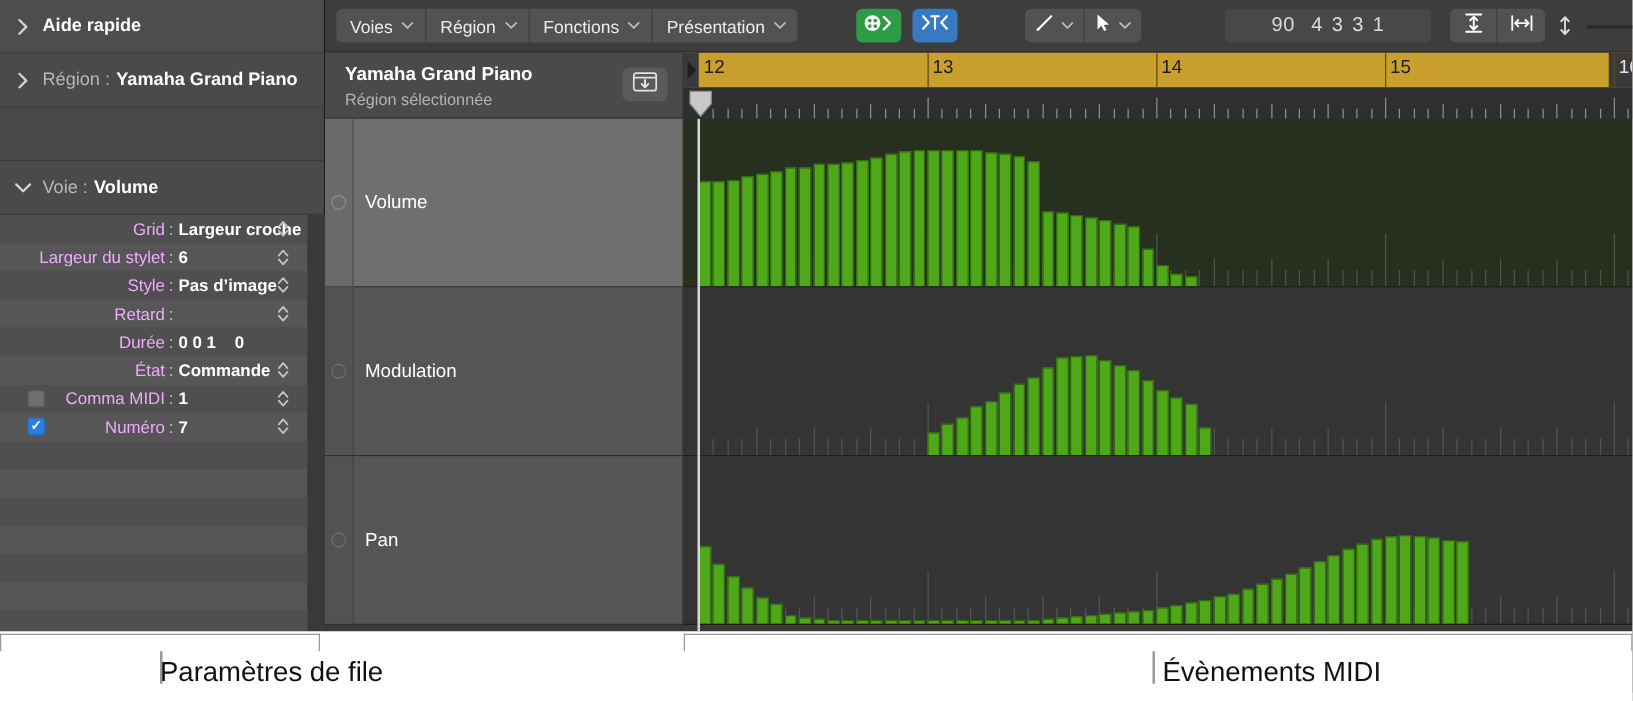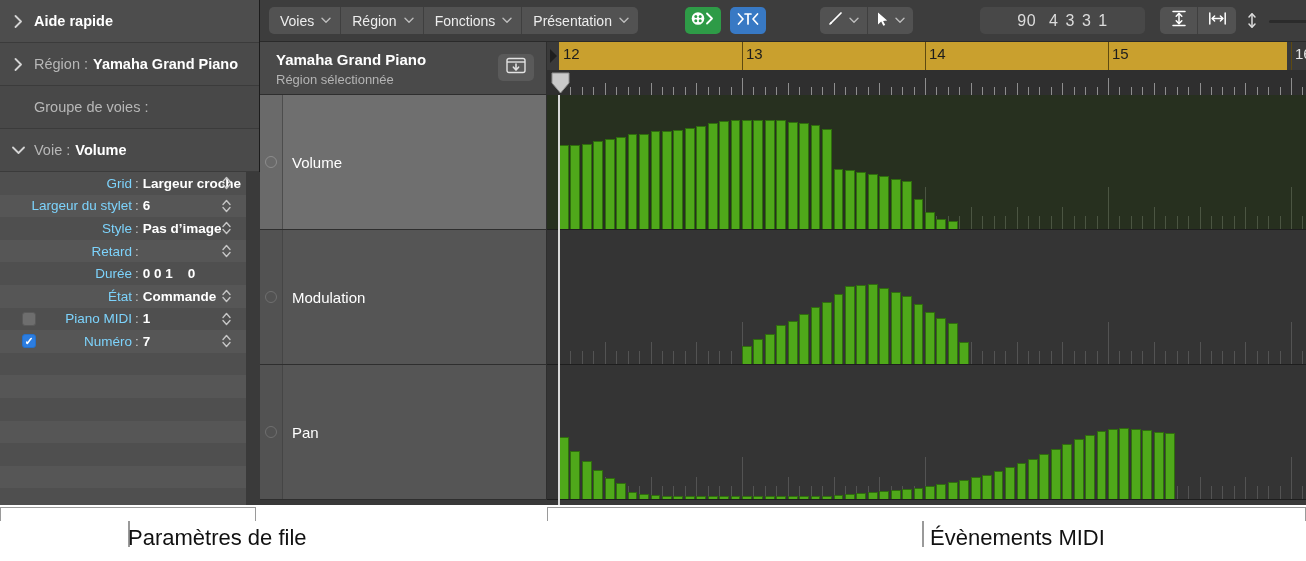--- a/index.html
+++ b/index.html
@@ -67,21 +67,21 @@
     position:absolute; left:22px; top:50%; transform:translateY(-50%);
     width:14px; height:14px; border-radius:3px;
   }
   .p-check.off { background:#6e6e6e; border:1px solid #5a5a5a; }
   .p-check.on  { background:#2c7de0; border:1px solid #2570c9; }
   .p-check.on:after{
     content:"✓"; color:#fff; font-size:11px; line-height:12px;
     display:block; text-align:center; font-weight:700;
   }
   .p-name {
-    width:132px; text-align:right; color:#7dd3fc;
+    width:132px; text-align:right; color:#f0abfc;
     white-space:nowrap; overflow:hidden;
   }
   .p-colon { color:#c9c9c9; margin:0 4px 0 3px; }
   .p-val { color:#ffffff; font-weight:700; white-space:nowrap; }
   .stepper {
     position:absolute; right:14px; top:50%; transform:translateY(-50%);
     width:11px; height:15px; color:#c4c4c4;
   }
   .stepper svg{display:block;}
 
@@ -295,21 +295,20 @@
         <svg width="9" height="13" viewBox="0 0 9 13">
             <path d="M1.5 1 L7 6.5 L1.5 12" fill="none" stroke="#d4d4d4" stroke-width="1.8" stroke-linecap="round" stroke-linejoin="round"></path>
           </svg>
       </span>
       <span class="insp-label">Région :</span>
       <span class="insp-value">Yamaha Grand Piano</span>
     </div>
 
     <div class="insp-row r3">
       <span class="disc"></span>
-      <span class="insp-label">Groupe de voies :</span>
     </div>
 
     <div class="insp-row r4">
       <span class="disc">
         <svg width="13" height="9" viewBox="0 0 13 9">
             <path d="M1 1.5 L6.5 7 L12 1.5" fill="none" stroke="#d4d4d4" stroke-width="1.8" stroke-linecap="round" stroke-linejoin="round"></path>
           </svg>
       </span>
       <span class="insp-label">Voie :</span>
       <span class="insp-value">Volume</span>
@@ -371,21 +370,21 @@
           <span class="p-val">Commande</span>
           <span class="stepper">
             <svg width="11" height="15" viewBox="0 0 11 15">
               <path d="M2 6 L5.5 2 L9 6" fill="none" stroke="#c4c4c4" stroke-width="1.4" stroke-linecap="round" stroke-linejoin="round"></path>
               <path d="M2 9 L5.5 13 L9 9" fill="none" stroke="#c4c4c4" stroke-width="1.4" stroke-linecap="round" stroke-linejoin="round"></path>
             </svg>
           </span>
         </div>
         <div class="p-row">
           <span class="p-check off"></span>
-          <span class="p-name">Piano MIDI</span>
+          <span class="p-name">Comma MIDI</span>
           <span class="p-colon">:</span>
           <span class="p-val">1</span>
           <span class="stepper">
             <svg width="11" height="15" viewBox="0 0 11 15">
               <path d="M2 6 L5.5 2 L9 6" fill="none" stroke="#c4c4c4" stroke-width="1.4" stroke-linecap="round" stroke-linejoin="round"></path>
               <path d="M2 9 L5.5 13 L9 9" fill="none" stroke="#c4c4c4" stroke-width="1.4" stroke-linecap="round" stroke-linejoin="round"></path>
             </svg>
           </span>
         </div>
         <div class="p-row">

